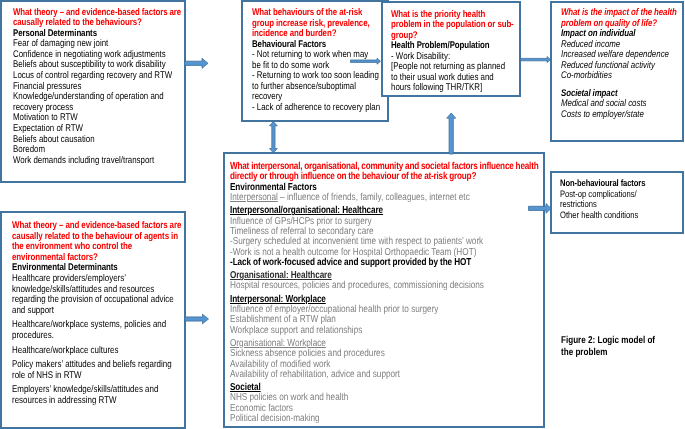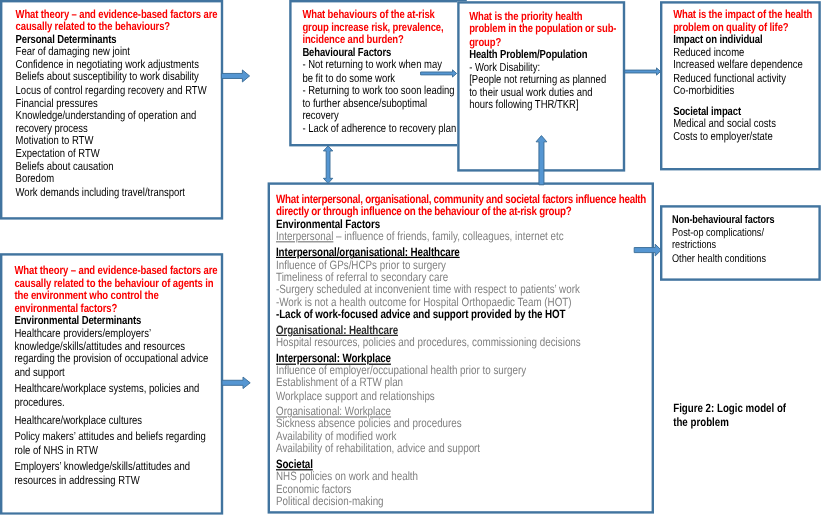--- a/index.html
+++ b/index.html
@@ -9,39 +9,39 @@
   #stage{position:relative;width:685px;height:429px;}
   .box{position:absolute;border:2px solid #41749f;background:#fff;box-sizing:border-box;}
   .inner{transform-origin:0 0;}
   .q{color:#fa0000;font-weight:bold;}
   .hd{color:#000;font-weight:bold;}
   .gray{color:#808080;}
 
   
   #box-personal{left:0px;top:0px;width:186px;height:183px;}
   #box-behaviours{left:205px;top:0px;width:148px;height:122px;}
-  #box-priority{left:381px;top:1px;width:140px;height:142px;}
+  #box-priority{left:381px;top:1px;width:140px;height:96px;}
   #box-impact{left:550px;top:1px;width:134px;height:141px;}
   #box-agents{left:0px;top:211px;width:186px;height:218px;}
   #box-environment{left:207px;top:152px;width:322px;height:276px;margin-left:16px;}
   #box-nonbehavioural{left:550px;top:171px;width:134px;height:63px;}
 
   
   #box-personal .inner{font-size:9.7px;line-height:10.6px;}
   #box-behaviours .inner{font-size:9.7px;line-height:10.5px;}
   #box-priority .inner{font-size:9.7px;line-height:10.5px;}
   #box-impact .inner{font-size:9.7px;line-height:10.5px;}
   #box-agents .inner{font-size:9.75px;line-height:10.6px;}
   #box-environment .inner{font-size:10.05px;line-height:10.3px;}
   #box-nonbehavioural .inner{font-size:9.35px;line-height:10.5px;}
 
   #box-personal{padding:5.5px 2px 0 11px;}
   #box-behaviours{padding:6px 1px 0 9px;margin-left:36px;}
   #box-priority{padding:6.5px 1px 0 8px;}
-  #box-impact{padding:5px 1px 0 9px;}
+  #box-impact{padding:5px 1px 0 9px;font-style:italic;}
   #box-agents{padding:8px 2px 0 10px;}
   #box-environment{padding:8.2px 2px 0 5px;}
   #box-nonbehavioural{padding:5px 2px 0 8px;}
 
   .nowrap > div{white-space:nowrap;}
   .q, .hd, .envlines .black-bold,
   .envlines .black-bold-underline, .envlines .darkgray-bold-underline{letter-spacing:-0.12px;}
   #box-environment .q{letter-spacing:-0.27px;}
   .gap{margin-top:7px;}
   .plist > div{margin-bottom:4.0px;}

